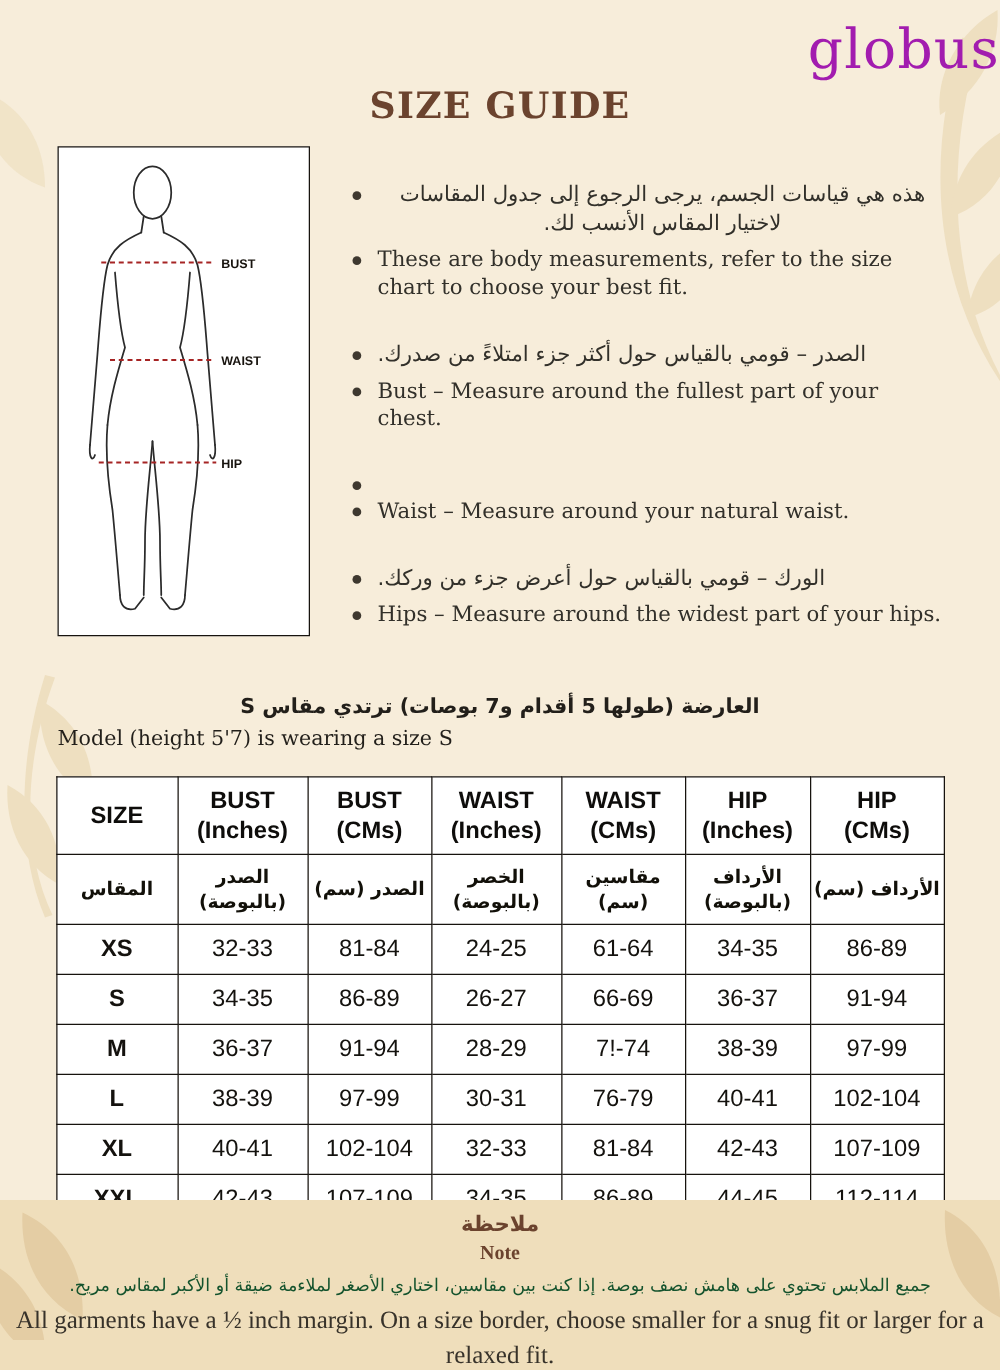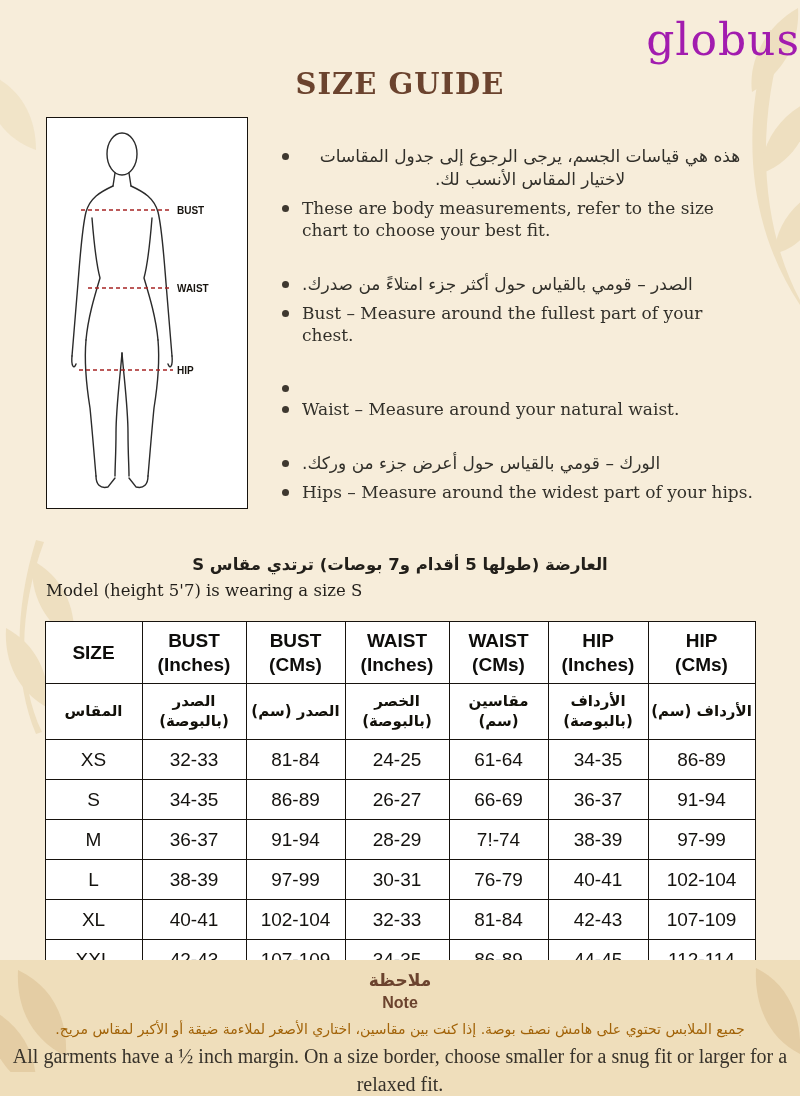--- a/index.html
+++ b/index.html
@@ -74,42 +74,42 @@
     height: 62px; font-size: 19px; font-weight: 700;
     color: #0e0d0b; line-height: 1.25;
     font-family: "Liberation Sans", sans-serif;
   }
   .size-table tr.ar-h th {
     height: 56px; direction: rtl;
     font-family: "DejaVu Sans", sans-serif;
     font-size: 15px; font-weight: 700; color: #121009; line-height: 1.3;
   }
   .size-table tbody td { height: 40px; font-size: 19px; color: #14120e; }
-  .size-table td.size-cell { font-weight: 400; }
+  .size-table td.size-cell { font-weight: 700; }
 
   
   .footer {
     position: absolute; left: 0; right: 0; bottom: 0; height: 136px;
     background: #efdebb; z-index: 1; text-align: center;
     padding-top: 9px; overflow: hidden;
   }
   .footer .fdeco { position: absolute; left: 0; top: 0; width: 800px; height: 112px; pointer-events: none; }
   .footer .ftext { position: relative; }
   .note-ar {
     font-family: "DejaVu Sans", sans-serif;
     font-size: 17px; font-weight: 700; color: #6b432e; line-height: 1.35;
   }
   .note-en {
-    font-family: Liberation Sans, sans-serif;
+    font-family: Liberation Serif, serif;
     font-size: 16px; font-weight: 700; color: #6b432e; line-height: 1.4;
   }
   .foot-ar {
     direction: rtl;
     font-family: "DejaVu Sans", sans-serif;
-    font-size: 14px; color: #a16207; margin-top: 5px; line-height: 1.45;
+    font-size: 14px; color: #14532d; margin-top: 5px; line-height: 1.45;
   }
   .foot-en {
     font-family: "Liberation Serif", serif;
     font-size: 20px; color: #37322a; margin-top: 2px; line-height: 1.4;
   }
 </style>
 </head>
 <body>
 
 <svg class="deco" viewBox="0 0 800 1096" aria-hidden="true">

